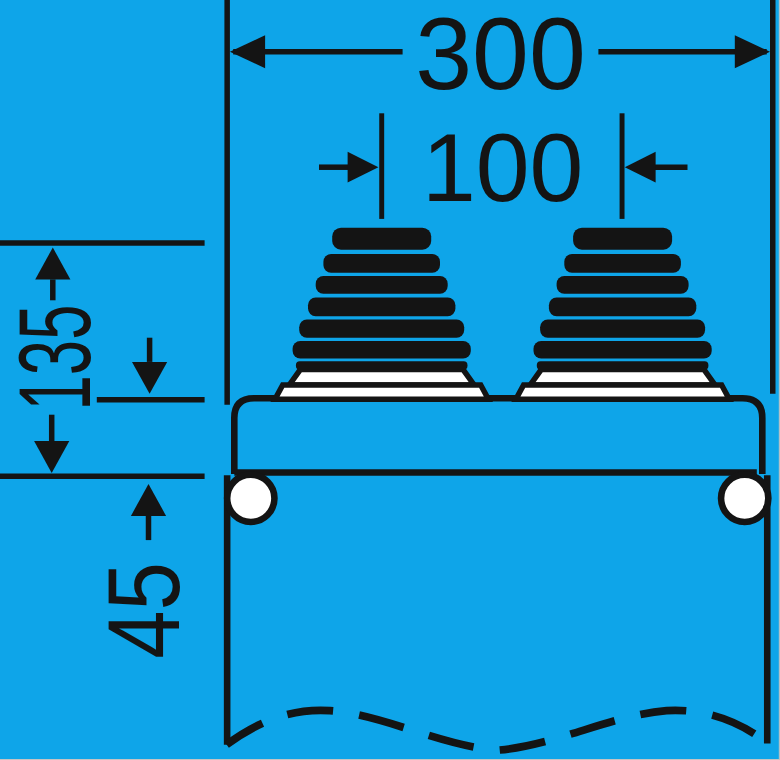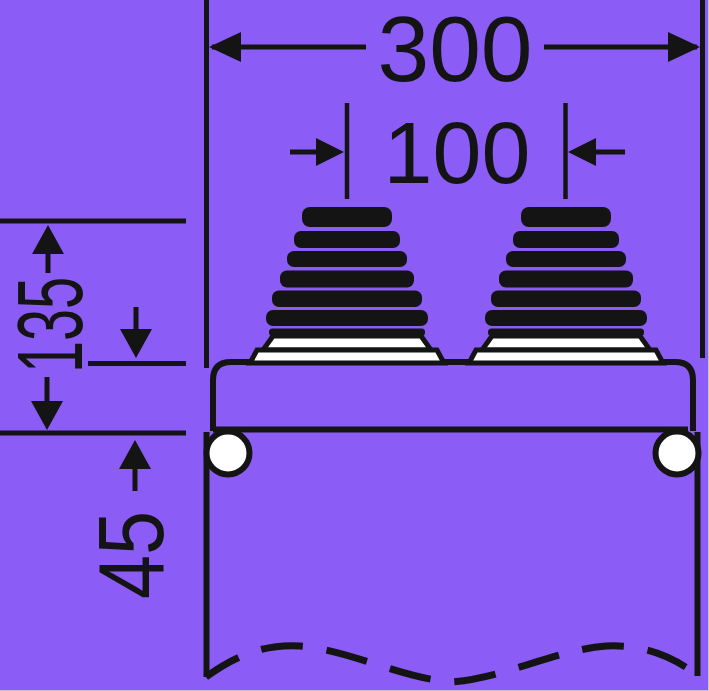--- a/index.html
+++ b/index.html
@@ -4,21 +4,21 @@
 <style>
   html, body {
     margin: 0;
     padding: 0;
     background: #ffffff;
   }
   .stage {
     position: relative;
     width: 709px;
     height: 691px;
-    background: #8b5cf6;
+    background: #0ea5e9;
     overflow: hidden;
     border-right: 1px solid #c4c4c4;
     border-bottom: 1px solid #c4c4c4;
     box-sizing: border-box;
     font-family: "Liberation Sans", sans-serif;
   }
   svg { display: block; }
   .ln   { stroke: #141414; fill: none; }
   .fillb{ fill: #141414; stroke: none; }
   .wht  { fill: #ffffff; stroke: #141414; }

